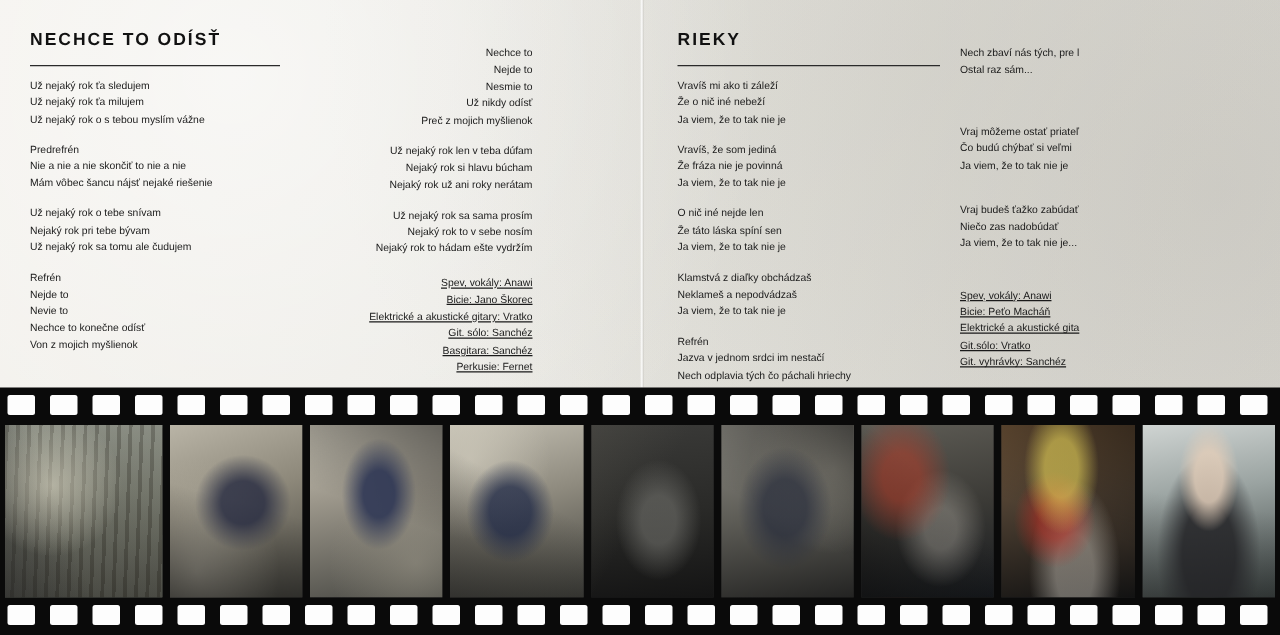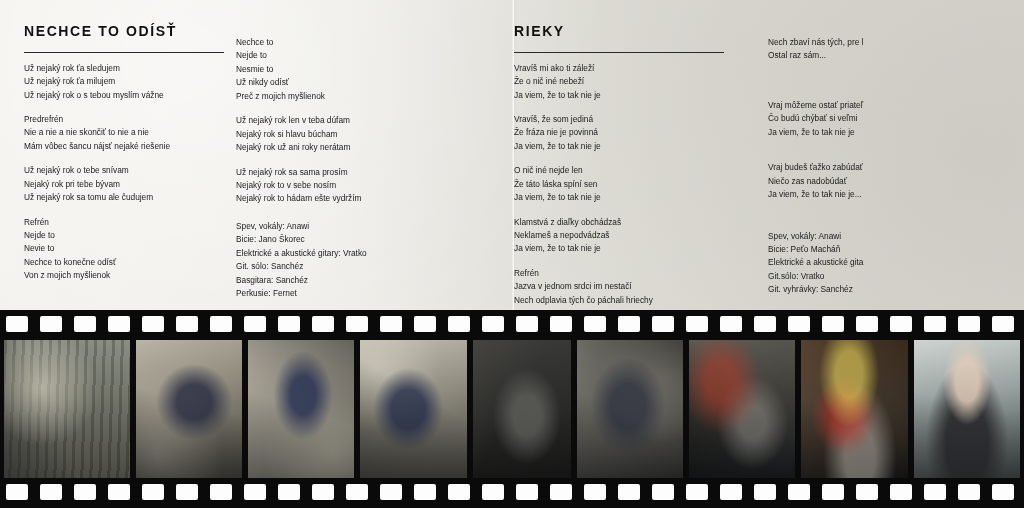--- a/index.html
+++ b/index.html
@@ -74,26 +74,27 @@
     margin-bottom: 11px;
   }
   .stanza div {
     white-space: nowrap;
   }
   .credits {
     margin-top: 14px;
   }
   .credits div {
     white-space: nowrap;
+    text-decoration: underline;
   }
 
   
   #col-left-1 { left: 24px; top: 20px; width: 200px; }
-  #col-left-2 { left: 236px; top: 36px; width: 190px; }
-  #col-right-1 { left: 514px; top: 20px; width: 210px; }
+  #col-left-2 { left: 236px; top: 36px; width: 190px; text-align: right; }
+  #col-right-1 { left: 542px; top: 20px; width: 210px; }
   #col-right-2 { left: 768px; top: 36px; width: 240px; }
 
   
   .filmstrip {
     position: absolute;
     left: 0;
     top: 310px;
     width: 1024px;
     height: 198px;
     background: #0a0a0a;

